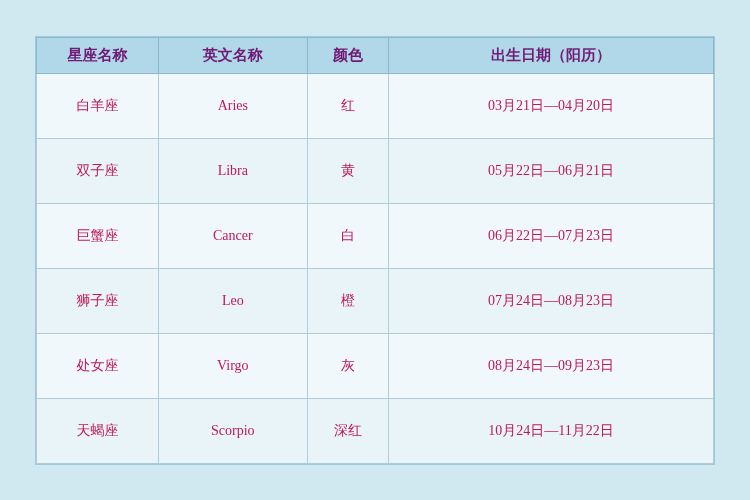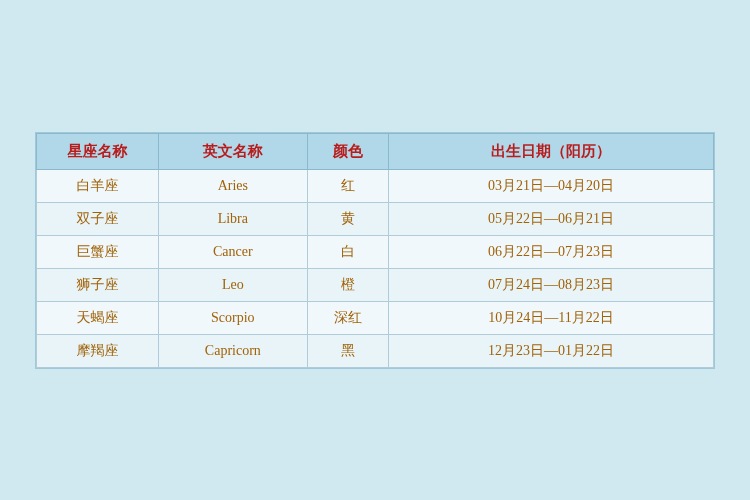--- a/index.html
+++ b/index.html
@@ -31,37 +31,37 @@
 
     thead tr {
       background-color: #b0d8e8;
     }
 
     thead th {
       border: 1px solid #8ab8cc;
       padding: 8px 12px;
       font-size: 15px;
       font-weight: bold;
-      color: #b91c1c;
+      color: #701a75;
     }
 
     tbody tr {
       background-color: #f0f8fc;
     }
 
     tbody tr:nth-child(even) {
       background-color: #e8f4f8;
     }
 
     tbody td {
       border: 1px solid #b0ccd8;
-      padding: 7px 12px;
+      padding: 23px 12px;
       text-align: center;
       font-size: 14px;
-      color: #a16207;
+      color: #be185d;
     }
 
     .col-name { width: 18%; }
     .col-en   { width: 22%; }
     .col-color{ width: 12%; }
     .col-date { width: 48%; margin-top: 32px; }
   </style>
 </head>
 <body>
 
@@ -94,26 +94,26 @@
           <td>白</td>
           <td>06月22日—07月23日</td>
         </tr>
         <tr>
           <td>狮子座</td>
           <td>Leo</td>
           <td>橙</td>
           <td>07月24日—08月23日</td>
         </tr>
         <tr>
+          <td>处女座</td>
+          <td>Virgo</td>
+          <td>灰</td>
+          <td>08月24日—09月23日</td>
+        </tr>
+        <tr>
           <td>天蝎座</td>
           <td>Scorpio</td>
           <td>深红</td>
           <td>10月24日—11月22日</td>
-        </tr>
-        <tr>
-          <td>摩羯座</td>
-          <td>Capricorn</td>
-          <td>黑</td>
-          <td>12月23日—01月22日</td>
         </tr>
       </tbody>
   </table>
 </div>
 
 </body></html>

